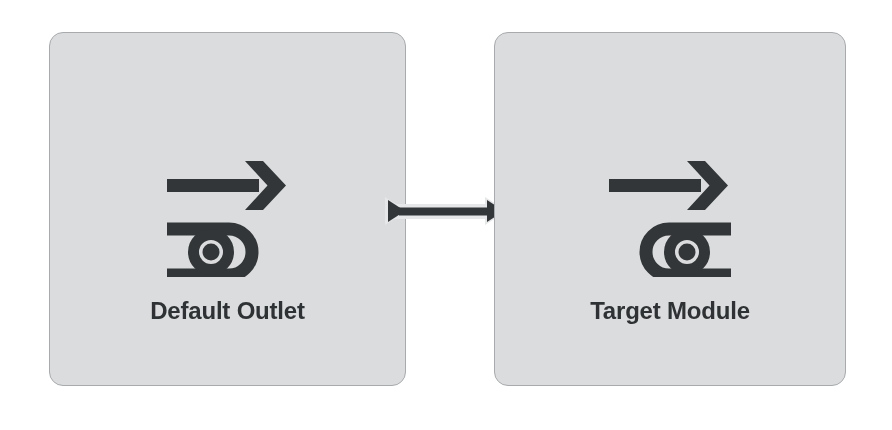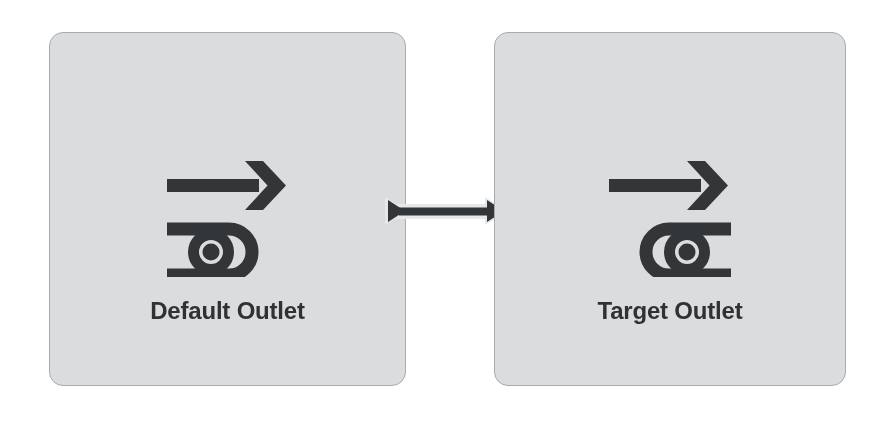--- a/index.html
+++ b/index.html
@@ -137,16 +137,16 @@
 
       <g class="mirror-lower">
         <g fill="none" stroke="#333638" stroke-width="13">
           <path d="M 4 74 H 66 A 23 23 0 0 1 66 120 H 4"></path>
         </g>
         <circle cx="48" cy="97" r="17.5" fill="none" stroke="#333638" stroke-width="11"></circle>
         <circle cx="48" cy="97" r="8.5" fill="#333638"></circle>
       </g>
     </svg>
 
-    <div class="node-label">Target Outlet</div>
+    <div class="node-label">Target Module</div>
   </div>
 
 </div>
 
 </body></html>

